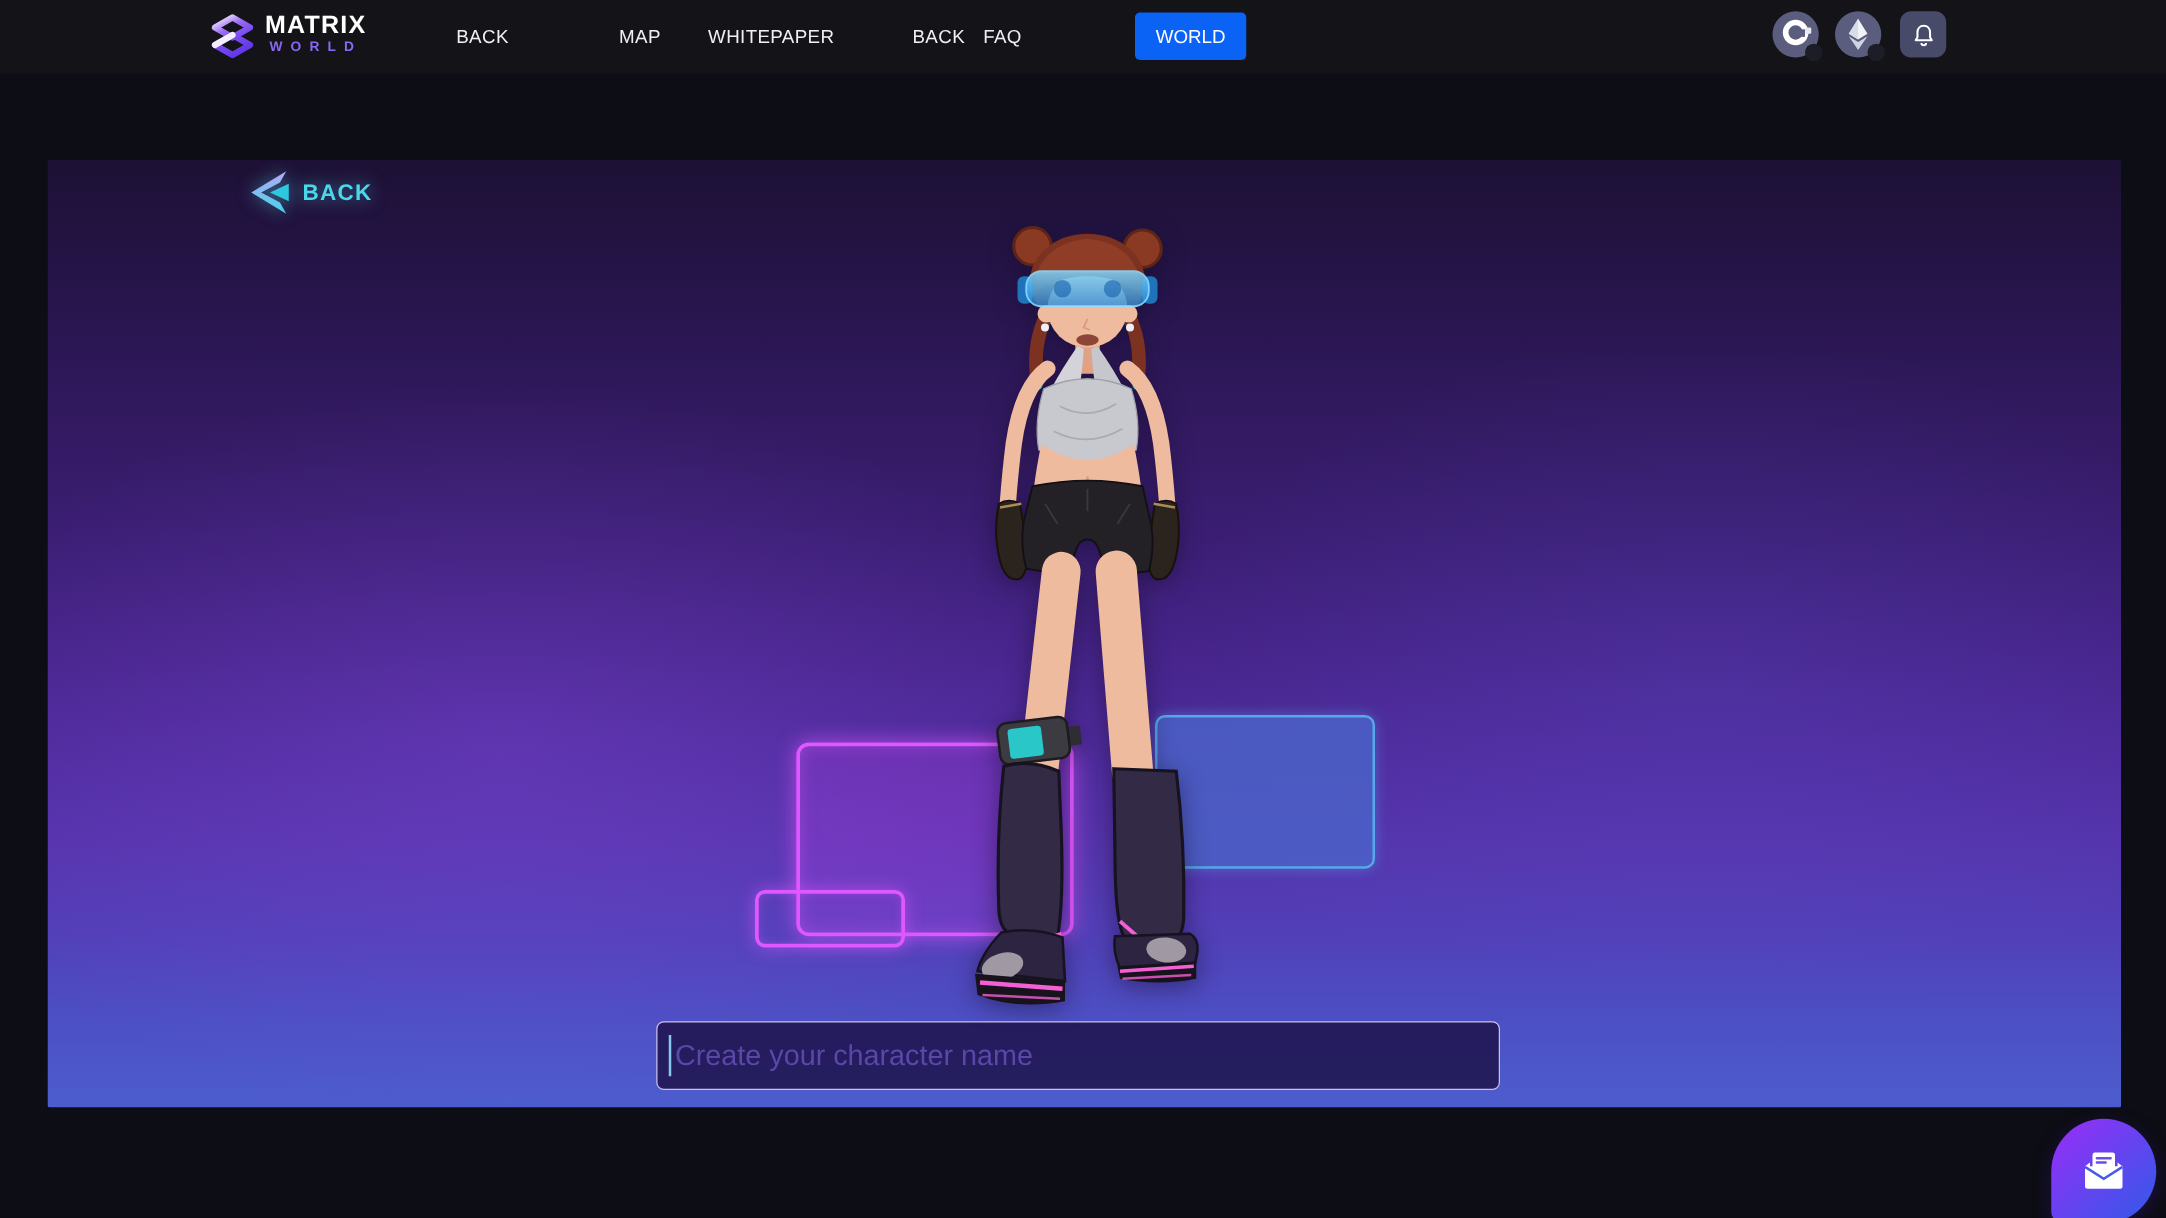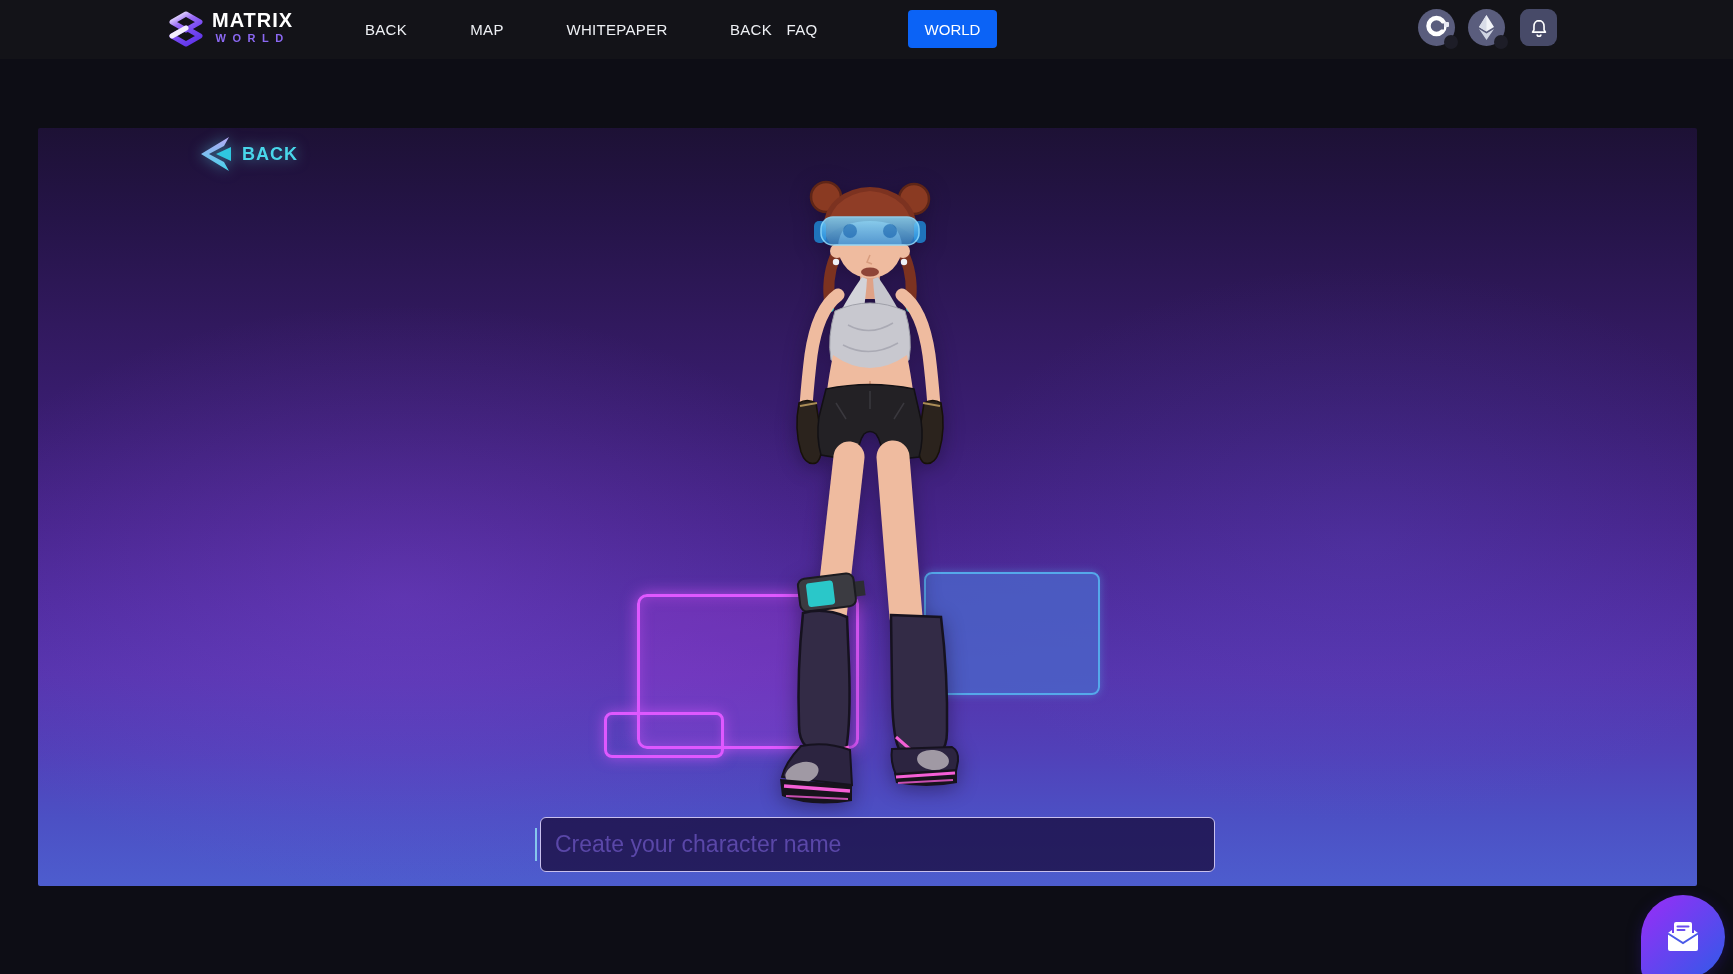--- a/index.html
+++ b/index.html
@@ -38,21 +38,21 @@
   .glow-rect-large { left:599px; top:466px; width:222px; height:155px; border:3px solid #df58ff;
     border-radius:10px; background:rgba(196,62,236,.22);
     box-shadow:0 0 16px rgba(223,88,255,.65), inset 0 0 14px rgba(223,88,255,.35); }
   .glow-rect-small { left:566px; top:584px; width:120px; height:46px; border:3px solid #df58ff;
     border-radius:8px; box-shadow:0 0 14px rgba(223,88,255,.55), inset 0 0 8px rgba(223,88,255,.3); }
   .panel-rect-blue { left:886px; top:444px; width:176px; height:123px; background:rgba(74,100,200,.82);
     border:2px solid #55a8ea; border-radius:8px; box-shadow:0 0 10px rgba(85,168,234,.45); }
 
   #avatar { left:662px; top:37px; width:330px; height:645px; filter:drop-shadow(0 4px 10px rgba(20,8,40,.45)); }
 
-  .name-input-wrap { left:487px; top:689px; width:675px; height:55px;margin-left:15px; }
+  .name-input-wrap { left:487px; top:689px; width:675px; height:55px; }
   .name-input { width:100%; height:100%; background:rgba(26,13,64,.78); border:1.5px solid #c9c0ee;
     border-radius:6px; padding-left:14px; font-size:23px; color:#d8d2f0;
     font-family:"Liberation Sans",sans-serif; outline:none; }
   .name-input::placeholder { color:#5a47a8; opacity:1; }
   .caret { left:497px; top:700px; width:2px; height:33px; background:#86c7ec; pointer-events:none; z-index:5; }
 
   .finish-btn { left:1407px; top:660px; width:252px; height:72px; border:none; cursor:pointer;
     clip-path:polygon(15% 0, 100% 0, 100% 100%, 0 100%);
     background:linear-gradient(90deg,#63e6c2 0%, #31c3f2 100%);
     color:#7b5ce8; font-size:34px; font-weight:800; letter-spacing:1px;
@@ -84,21 +84,21 @@
     <path d="M7 27 L21 19 L35 27 L21 35 Z" fill="none" stroke="url(#lg2)" stroke-width="5" stroke-linejoin="round"></path>
     <path d="M7 27 L21 19" stroke="#f2eefc" stroke-width="5" stroke-linecap="round"></path>
   </svg>
   <div class="abs logo-text">
     <div class="logo-title">MATRIX</div>
     <div class="logo-sub">WORLD</div>
   </div>
 
   <nav>
     <span class="abs nav-link" style="left:386px">BACK</span>
-    <span class="abs nav-link" style="left:487px">MAP</span>
+    <span class="abs nav-link" style="left:512px">MAP</span>
     <span class="abs nav-link" style="left:617px">WHITEPAPER</span>
     <span class="abs nav-link" style="left:751px">BACK</span>
     <span class="abs nav-link" style="left:802px">FAQ</span>
     <button class="abs world-btn">WORLD</button>
   </nav>
 
   <div class="abs icon-circle" style="left:1418px">
     <svg viewBox="0 0 37 37" width="37" height="37">
       <circle cx="18.5" cy="17" r="8" fill="none" stroke="#ffffff" stroke-width="4.5"></circle>
       <rect x="20" y="14.5" width="6" height="6" fill="#5a5d7d"></rect>

